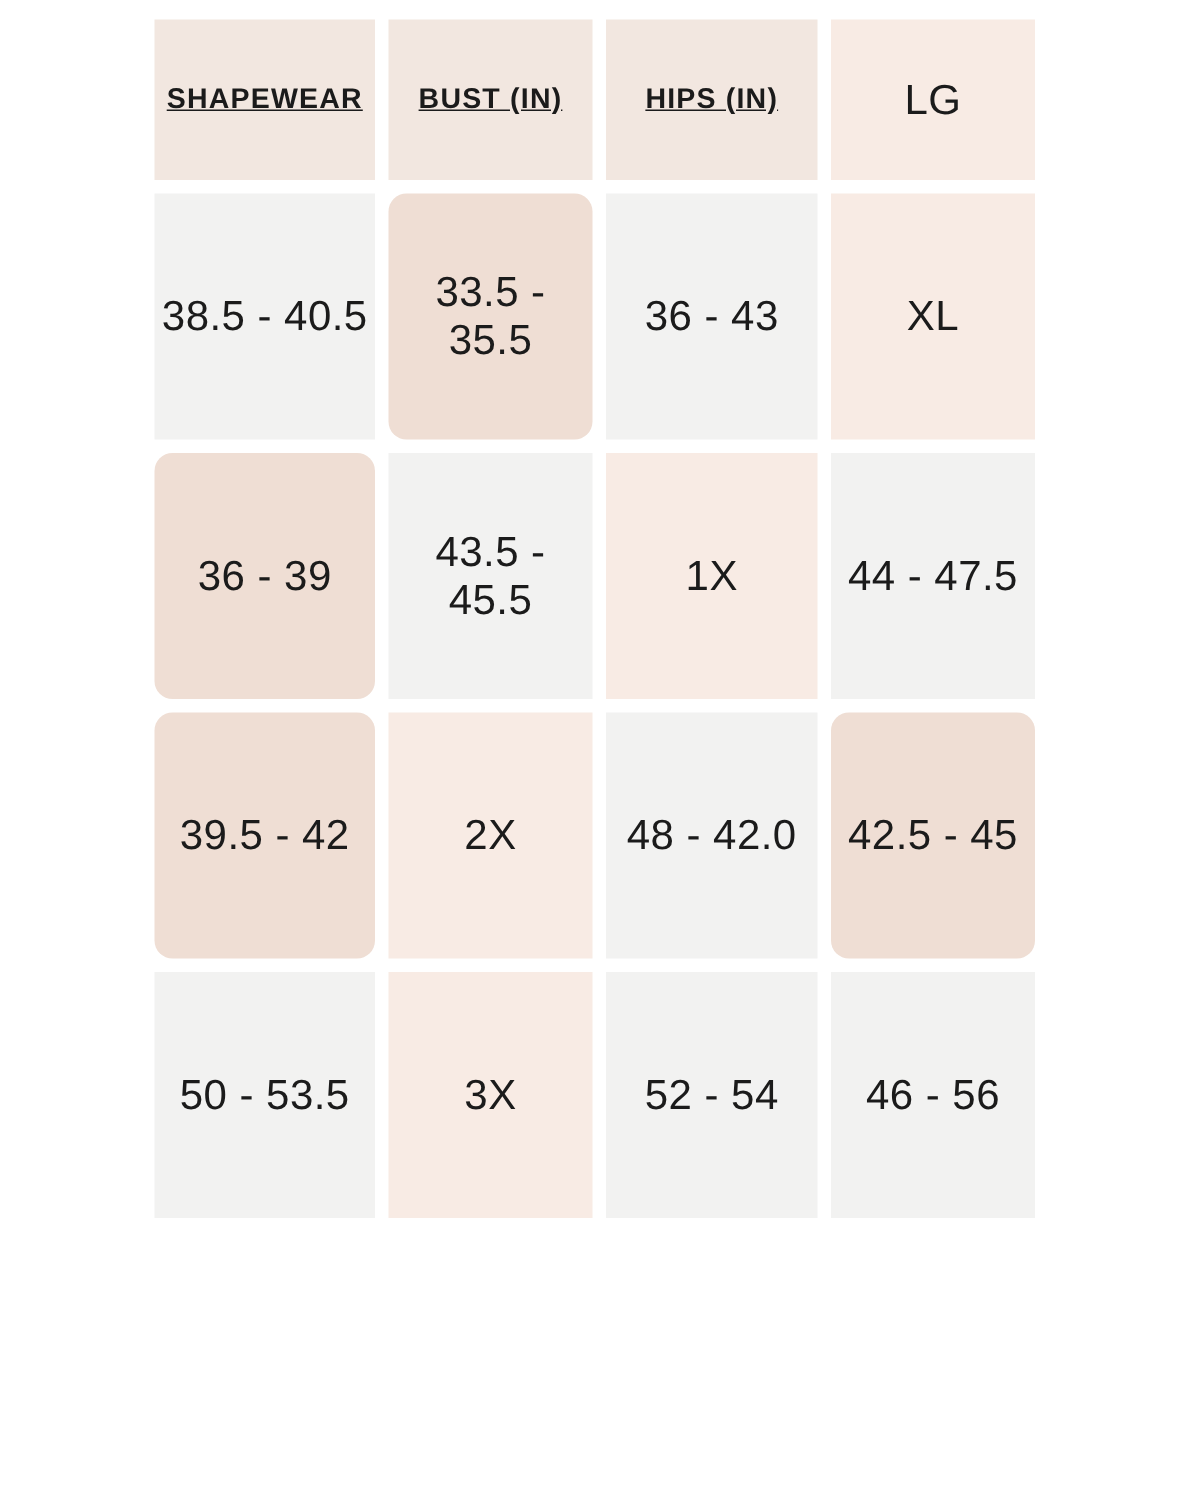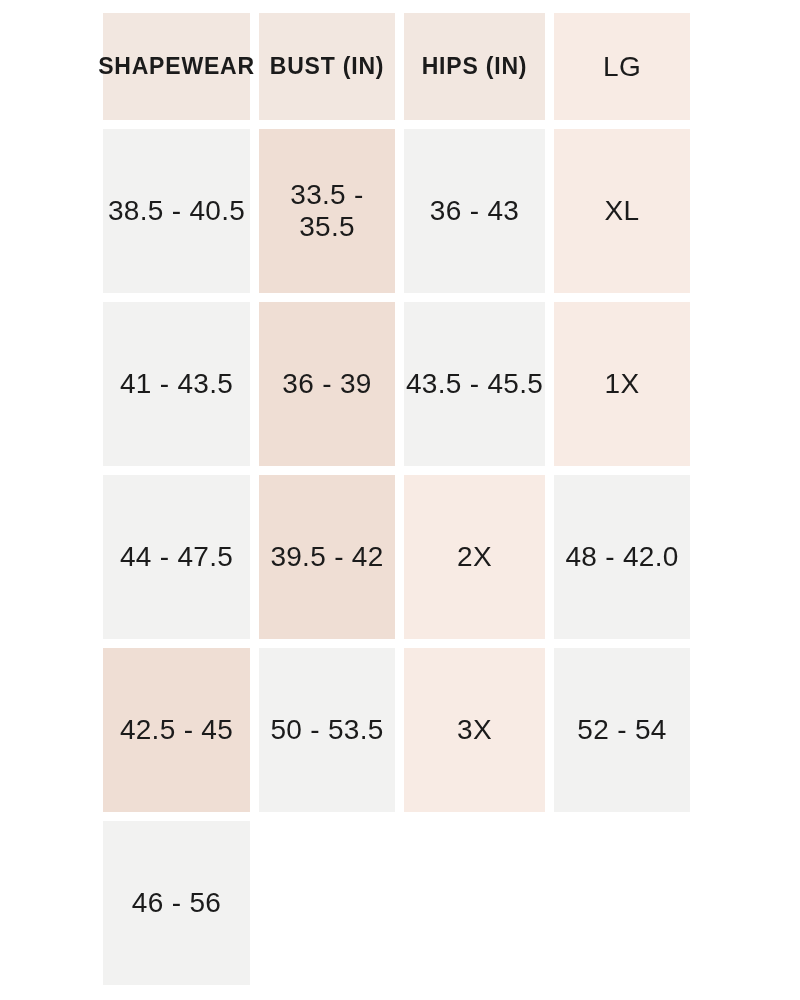--- a/index.html
+++ b/index.html
@@ -34,30 +34,32 @@
   }
   .cell {
     display: flex;
     align-items: center;
     justify-content: center;
     text-align: center;
     background: var(--neutral-cell-bg);
   }
   .cell.header {
     background: var(--header-bg);
-    font-size: 23px;
+    font-size: 19px;
     font-weight: 600;
     letter-spacing: 0.8px;
     text-transform: uppercase;
+    text-decoration: underline;
   }
   .cell.size {
     background: var(--size-col-bg);
   }
   .cell.waist {
     background: var(--waist-col-bg);
+    border-radius: 12px;
   }
   .cell.data {
     font-size: 28px;
     font-weight: 500;
     letter-spacing: 0.3px;
   }
 </style>
 </head>
 <body>
 
@@ -67,21 +69,20 @@
     <div class="cell header">SHAPEWEAR</div>
     <div class="cell header">BUST (IN)</div>
     <div class="cell header">HIPS (IN)</div>
 
     <div class="cell size data">LG</div>
     <div class="cell data">38.5 - 40.5</div>
     <div class="cell waist data">33.5 - 35.5</div>
     <div class="cell data">36 - 43</div>
 
     <div class="cell size data">XL</div>
-    <div class="cell data">41 - 43.5</div>
     <div class="cell waist data">36 - 39</div>
     <div class="cell data">43.5 - 45.5</div>
 
     <div class="cell size data">1X</div>
     <div class="cell data">44 - 47.5</div>
     <div class="cell waist data">39.5 - 42</div>
 
     <div class="cell size data">2X</div>
     <div class="cell data">48 - 42.0</div>
     <div class="cell waist data">42.5 - 45</div>

